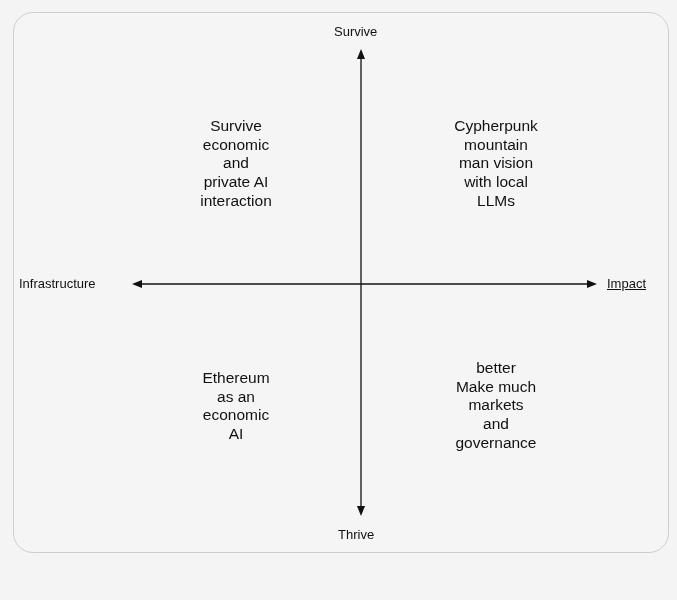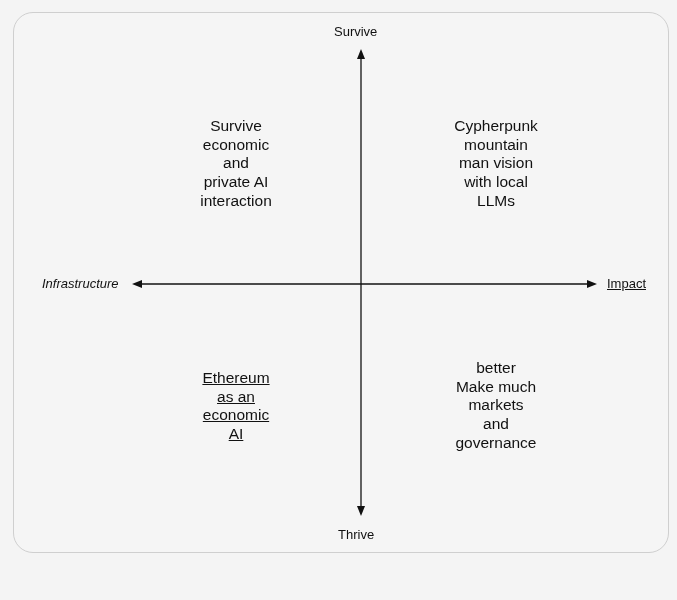--- a/index.html
+++ b/index.html
@@ -49,40 +49,40 @@
   </g>
   <g>
     <line x1="139" y1="284" x2="590" y2="284" stroke="#111" stroke-width="1.3"></line>
     <polygon points="132,284 142,280 142,288" fill="#111"></polygon>
     <polygon points="597,284 587,280 587,288" fill="#111"></polygon>
   </g>
 </svg>
 
 <div class="label" style="left:334px; top:23px;">Survive</div>
 <div class="label" style="left:338px; top:526px;">Thrive</div>
-<div class="label" style="left:42px; top:275px;font-style:italic;">Infrastructure</div>
+<div class="label" style="left:19px; top:275px;">Infrastructure</div>
 <div class="label" style="left:607px; top:275px;text-decoration:underline;">Impact</div>
 
 <div class="quad" style="left:156px; top:117px;">
   <span>Survive</span>
   <span>economic</span>
   <span>and</span>
   <span>private AI</span>
   <span>interaction</span>
 </div>
 
 <div class="quad" style="left:416px; top:117px;">
   <span>Cypherpunk</span>
   <span>mountain</span>
   <span>man vision</span>
   <span>with local</span>
   <span>LLMs</span>
 </div>
 
-<div class="quad" style="left:156px; top:369px;text-decoration:underline;">
+<div class="quad" style="left:156px; top:369px;">
   <span>Ethereum</span>
   <span>as an</span>
   <span>economic</span>
   <span>AI</span>
 </div>
 
 <div class="quad" style="left:416px; top:359px;">
   <span>better</span>
   <span>Make much</span>
   <span>markets</span>

